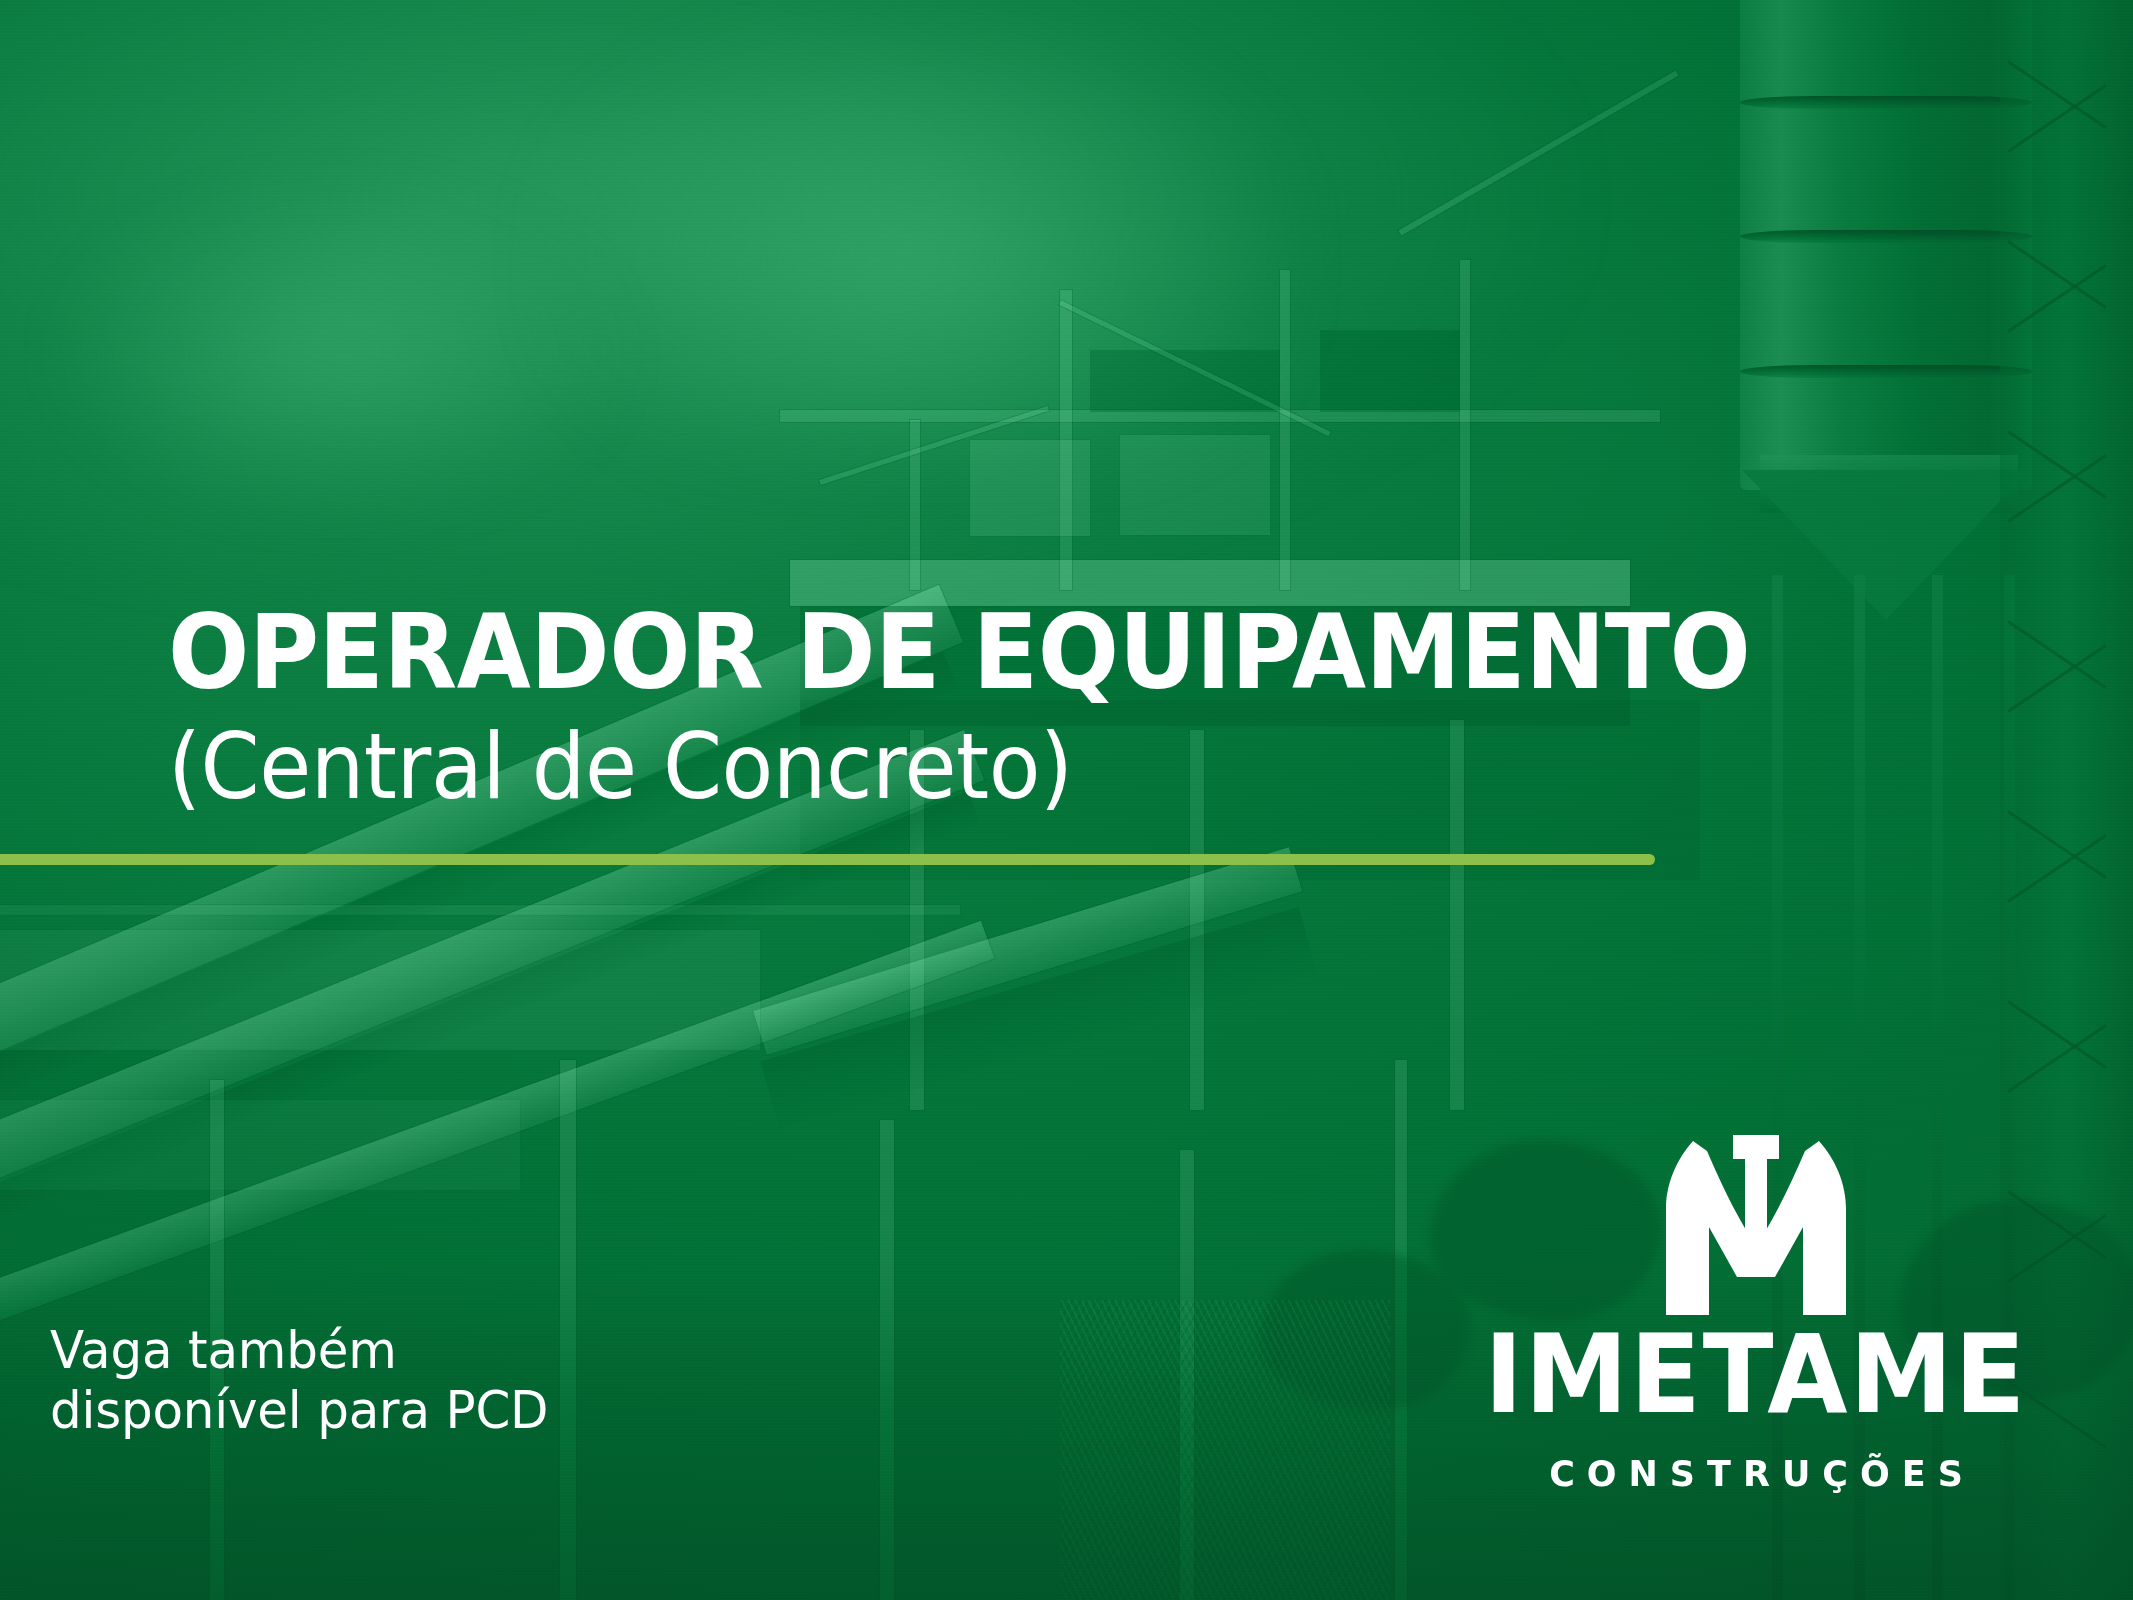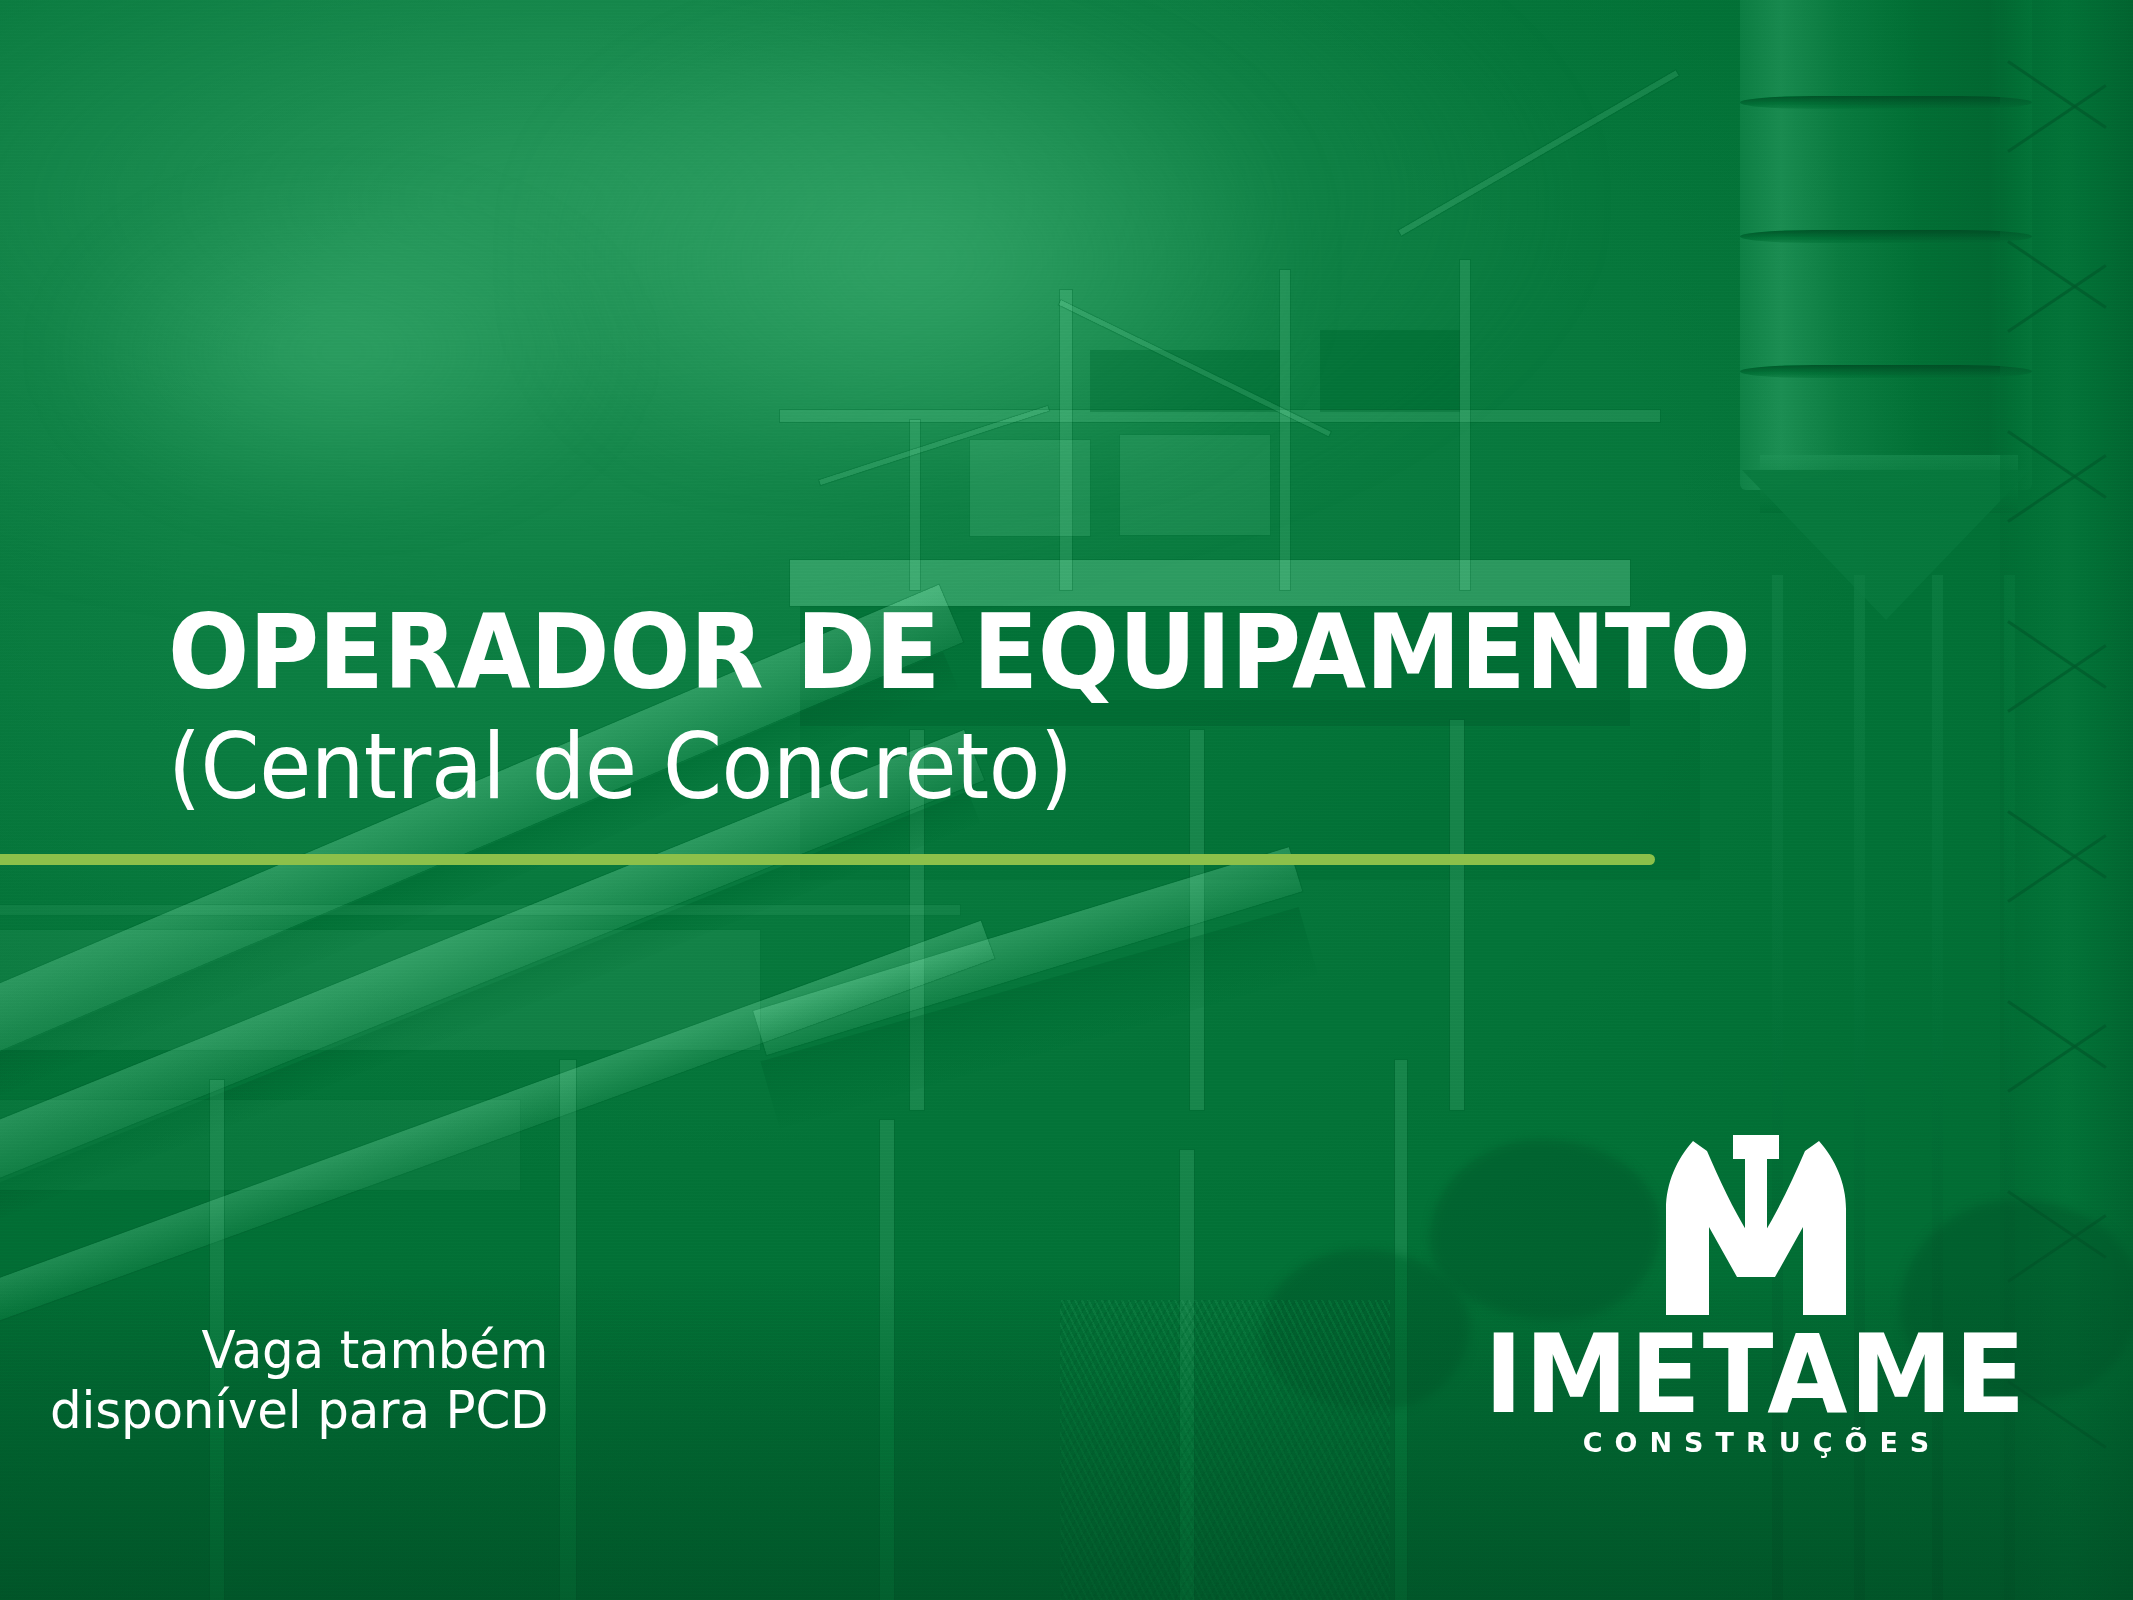--- a/index.html
+++ b/index.html
@@ -9,21 +9,20 @@
     background: #0a7c3f;
   }
   #stage {
     position: relative;
     width: 2133px;
     height: 1600px;
     overflow: hidden;
     background: #0a7c3f;
     font-family: "DejaVu Sans", sans-serif;
     user-select: none;
-    text-align: right;
   }
 
   
   .bg-photo {
     position: absolute;
     inset: 0;
     overflow: hidden;
   }
   .bg-base {
     position: absolute;
@@ -254,25 +253,25 @@
     margin-top: 6px;
     color: #ffffff;
     font-family: "DejaVu Sans", sans-serif;
     font-weight: 700;
     font-size: 108px;
     letter-spacing: 2px;
     line-height: 1.0;
     transform: scaleX(0.96);
   }
   .logo-sub {
-    margin-top: 0;
+    margin-top: 28px;
     color: #ffffff;
     font-family: "DejaVu Sans", sans-serif;
     font-weight: 700;
-    font-size: 27px;
+    font-size: 35px;
     letter-spacing: 12px;
     line-height: 1.0;
     padding-left: 12px;
   }
 </style>
 </head>
 <body>
 
 <div id="stage">
 

